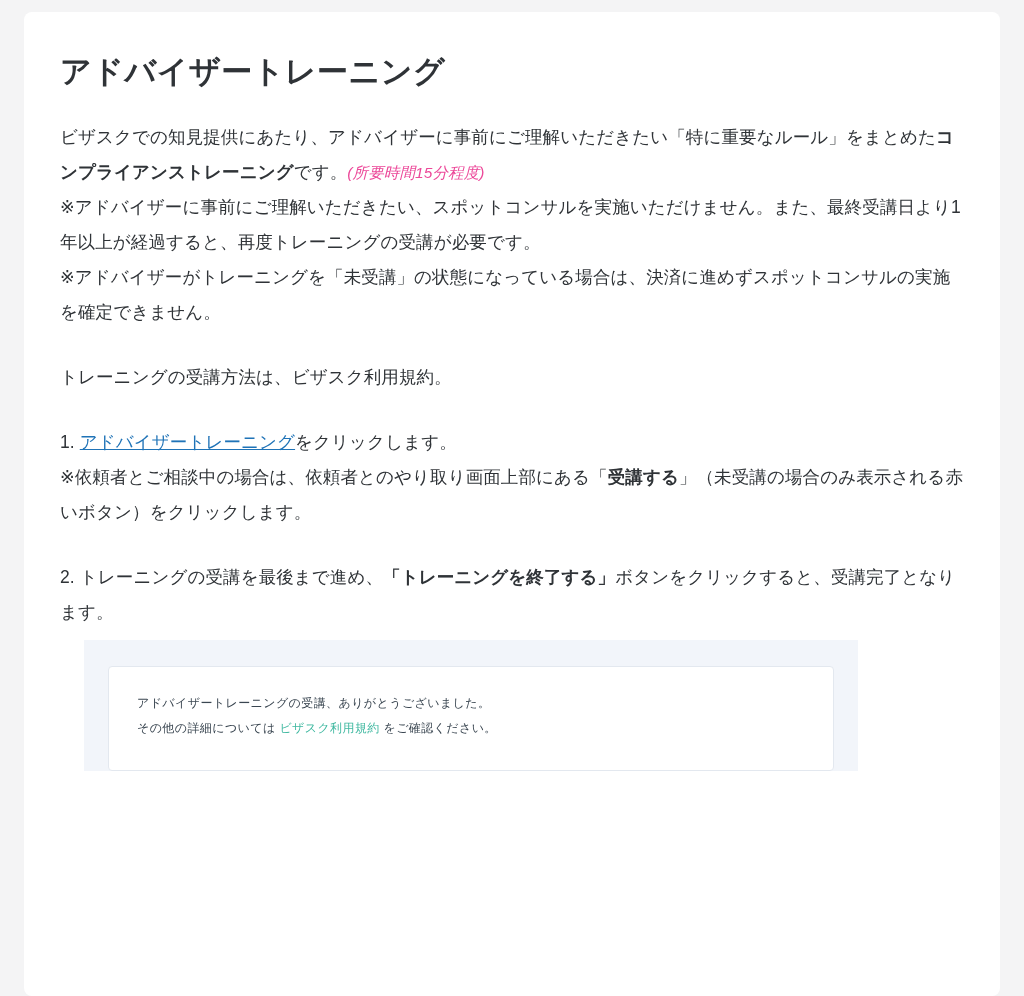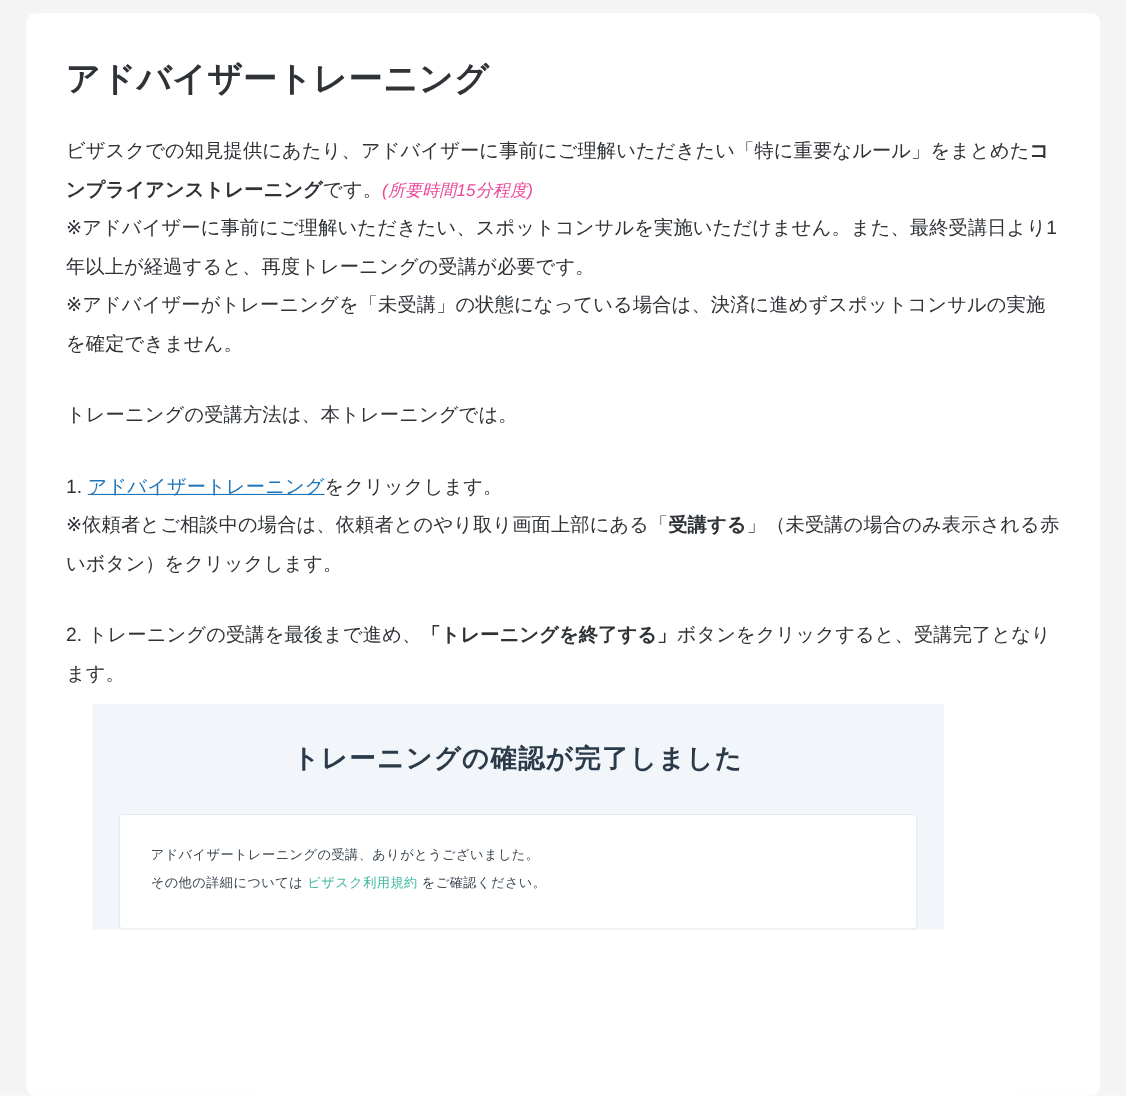--- a/index.html
+++ b/index.html
@@ -107,40 +107,39 @@
     <p>
       <span>ビザスクでの知見提供にあたり、アドバイザーに事前にご理解いただきたい「特に重要なルール」をまとめた</span><b>コンプライアンストレーニング</b><span>です。</span><span class="small-note">(所要時間15分程度)</span>
     </p>
 
     <p>※アドバイザーに事前にご理解いただきたい、スポットコンサルを実施いただけません。また、最終受講日より1年以上が経過すると、再度トレーニングの受講が必要です。</p>
 
     <p>※アドバイザーがトレーニングを「未受講」の状態になっている場合は、決済に進めずスポットコンサルの実施を確定できません。</p>
 
     <div class="para-gap"></div>
 
-    <p>トレーニングの受講方法は、本トレーニングでは。</p>
+    <p>トレーニングの受講方法は、ビザスク利用規約。</p>
 
     <div class="para-gap"></div>
 
     <p>
       <span>1. </span><a class="inline-link" href="#">アドバイザートレーニング</a><span>をクリックします。</span>
     </p>
 
     <p>
       <span>※依頼者とご相談中の場合は、依頼者とのやり取り画面上部にある「</span><b>受講する</b><span>」（未受講の場合のみ表示される赤いボタン）をクリックします。</span>
     </p>
 
     <div class="para-gap"></div>
 
     <p>
       <span>2. </span><span>トレーニングの受講を最後まで進め、</span><b>「トレーニングを終了する」</b><span>ボタンをクリックすると、受講完了となります。</span>
     </p>
 
     <div class="figure">
-      <div class="figure-title">トレーニングの確認が完了しました</div>
       <div class="figure-inner">
         <p>アドバイザートレーニングの受講、ありがとうございました。</p>
         <p>
           <span>その他の詳細については </span><a class="figure-link" href="#">ビザスク利用規約</a><span> をご確認ください。</span>
         </p>
       </div>
     </div>
 
   </div>
 </div>

